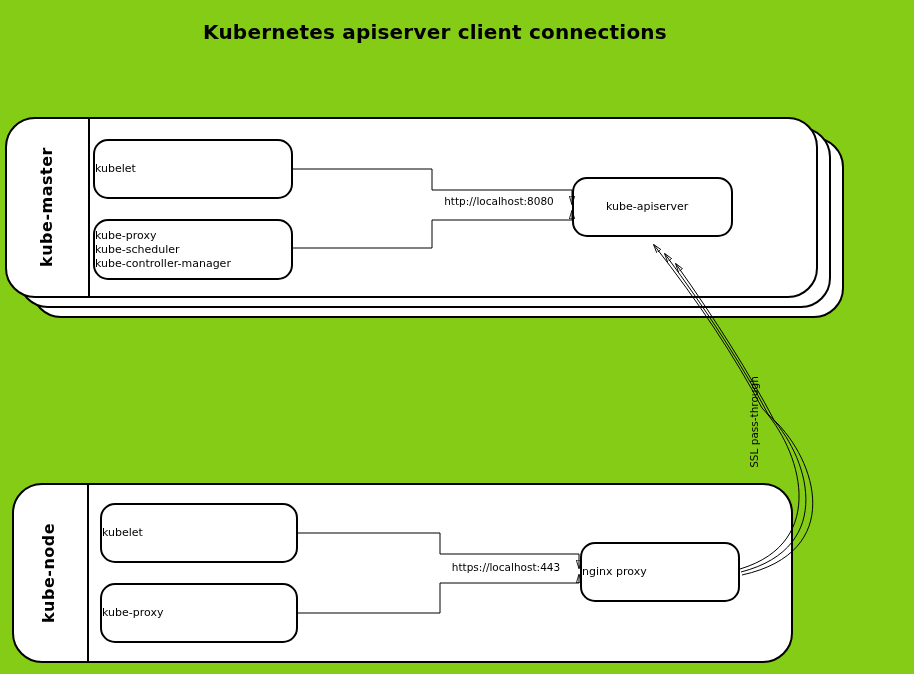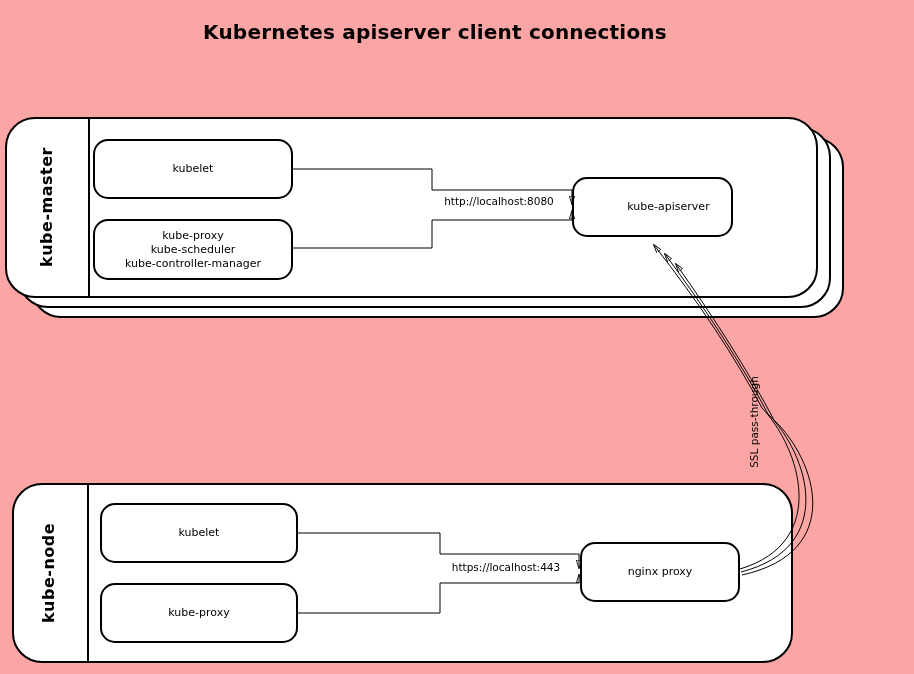--- a/index.html
+++ b/index.html
@@ -3,21 +3,21 @@
 <meta charset="utf-8">
 <style>
   * { margin: 0; padding: 0; box-sizing: border-box; }
   html, body { background: #ffffff; }
   body { font-family: "DejaVu Sans", "Liberation Sans", sans-serif; }
 
   .canvas {
     position: relative;
     width: 914px;
     height: 674px;
-    background: #fca5a5;
+    background: #84cc16;
     overflow: hidden;
   }
 
   .page-title {
     position: absolute;
     left: 0;
     top: 20px;
     width: 870px;
     text-align: center;
     font-size: 20px;
@@ -52,21 +52,21 @@
     letter-spacing: 0.5px;
   }
 
   .node-box {
     position: absolute;
     background: #ffffff;
     border: 2px solid #000000;
     border-radius: 15px;
     display: flex;
     flex-direction: column;
-    align-items: center;
+    align-items: flex-start;
     justify-content: center;
     font-size: 11px;
     color: #000;
     text-align: center;
     line-height: 14px;
   }
 
   .edge-label {
     position: absolute;
     transform: translate(-50%, -50%);

